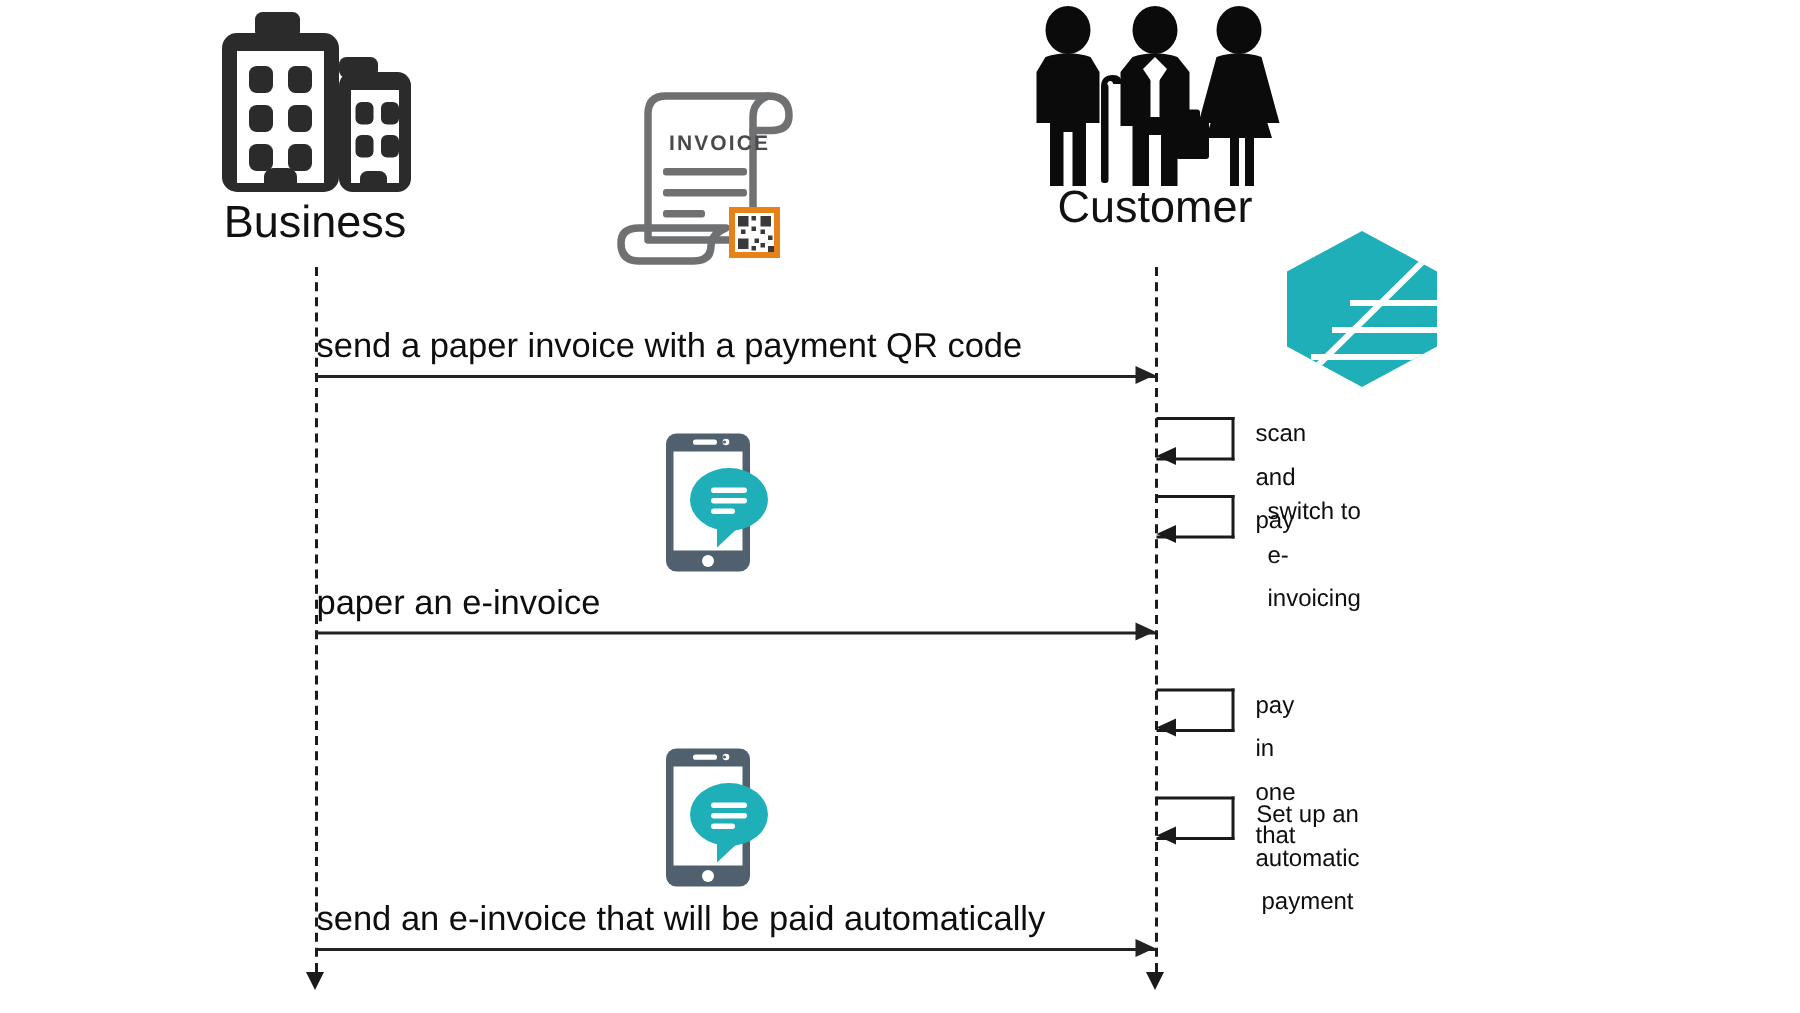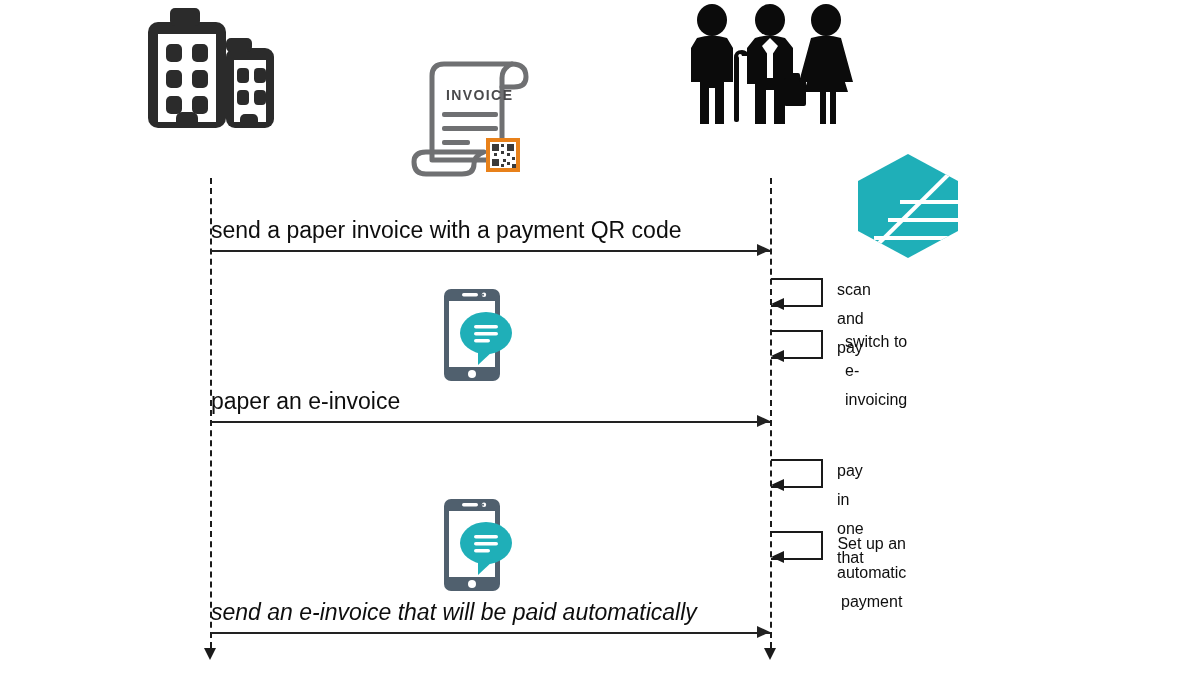--- a/index.html
+++ b/index.html
@@ -130,20 +130,21 @@
 
         <rect x="97" y="64" width="12" height="15" rx="4"></rect>
         <rect x="114" y="64" width="12" height="15" rx="4"></rect>
         <rect x="97" y="86" width="12" height="15" rx="4"></rect>
         <rect x="114" y="86" width="12" height="15" rx="4"></rect>
 
         <rect x="100" y="110" width="18" height="14" rx="5"></rect>
       </g>
     </svg>
   </div>
+  <div class="actor-label" id="business-label">Business</div>
 
   <div class="icon-wrap" style="left:680px; top:2px;">
     <svg width="180" height="122" viewBox="0 0 180 122">
       <g fill="#0b0b0b">
 
         <ellipse cx="32" cy="18" rx="15" ry="16"></ellipse>
         <path d="M17 36 q15 -5 30 0 l6 10 v34 h-9 v42 h-9 V86 h-6 v36 h-9 V80 h-9 V46 z"></path>
         <rect x="12" y="44" width="8" height="34" rx="4"></rect>
 
         <rect x="54" y="54" width="5" height="66" rx="2"></rect>
@@ -157,20 +158,21 @@
         <rect x="104" y="76" width="22" height="28" rx="2"></rect>
         <rect x="110" y="71" width="10" height="7" rx="2"></rect>
 
         <ellipse cx="146" cy="18" rx="15" ry="16"></ellipse>
         <path d="M131 36 q15 -5 30 0 l12 44 h-9 l-4 -16 l8 26 h-44 l8 -26 l-4 16 h-9 z"></path>
         <rect x="140" y="88" width="6" height="34"></rect>
         <rect x="150" y="88" width="6" height="34"></rect>
       </g>
     </svg>
   </div>
+  <div class="actor-label" id="customer-label">Customer</div>
 
   <div class="icon-wrap" style="left:404px; top:54px;">
     <svg width="140" height="125" viewBox="0 0 140 125">
       <g fill="none" stroke="#6f7072" stroke-width="5" stroke-linejoin="round" stroke-linecap="round">
 
         <path d="M28 22 q0 -12 12 -12 h68 q-10 4 -10 14 v82 H28 z"></path>
 
         <path d="M108 10 q14 0 14 13 q0 10 -12 10 H98"></path>
 
         <path d="M10 108 q0 -10 12 -10 h58 q-10 4 -10 12 q0 10 -12 10 h-36 q-12 0 -12 -12 z"></path>
@@ -301,16 +303,16 @@
   <div class="selfmsg" style="left:771px; top:531px;">
     <div class="selfmsg-box" style="width:52px; height:29px;"></div>
     <div class="selfmsg-arrow" style="left:0px; top:20px;"></div>
     <div class="selfmsg-label" style="left:66px; top:-2px;text-align:center;">Set up an automatic
 payment</div>
   </div>
 
   <div class="msg" style="left:211px; top:632px; width:559px;">
     <div class="msg-line" style="width:559px;"></div>
     <div class="msg-arrow-right" style="left:546px;"></div>
-    <div class="msg-label" style="left:0; width:559px;font-style:italic;">send an e-invoice that will be paid automatically</div>
+    <div class="msg-label" style="left:0; width:559px;">send an e-invoice that will be paid automatically</div>
   </div>
 
 </div>
 
 </body></html>

